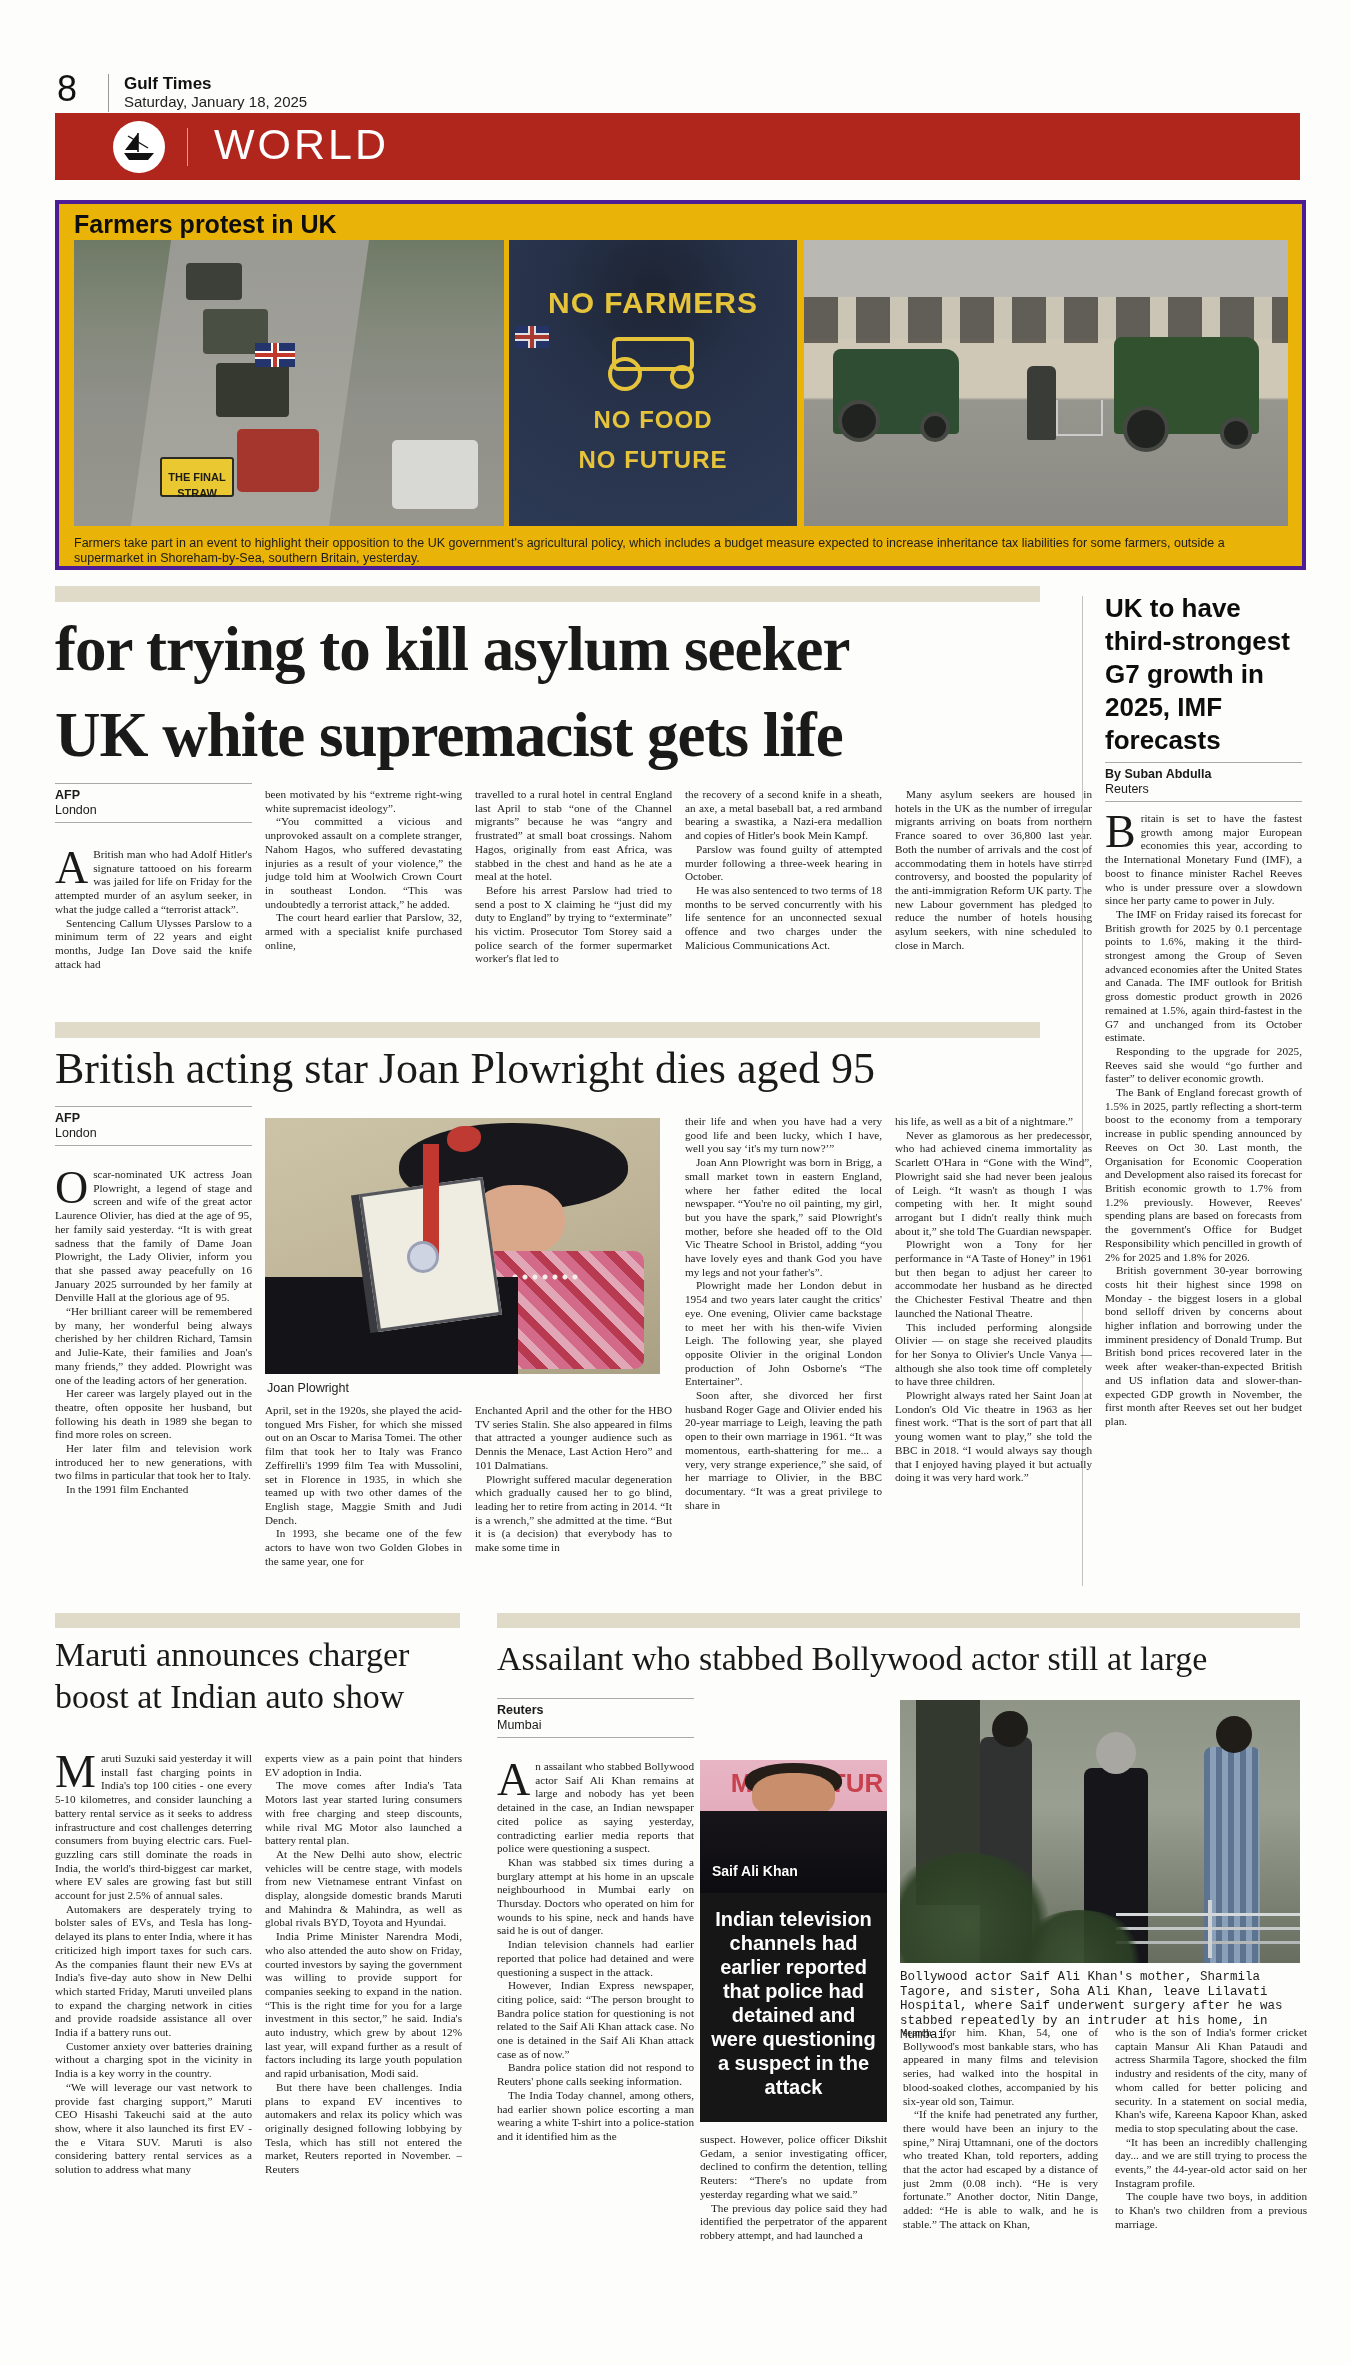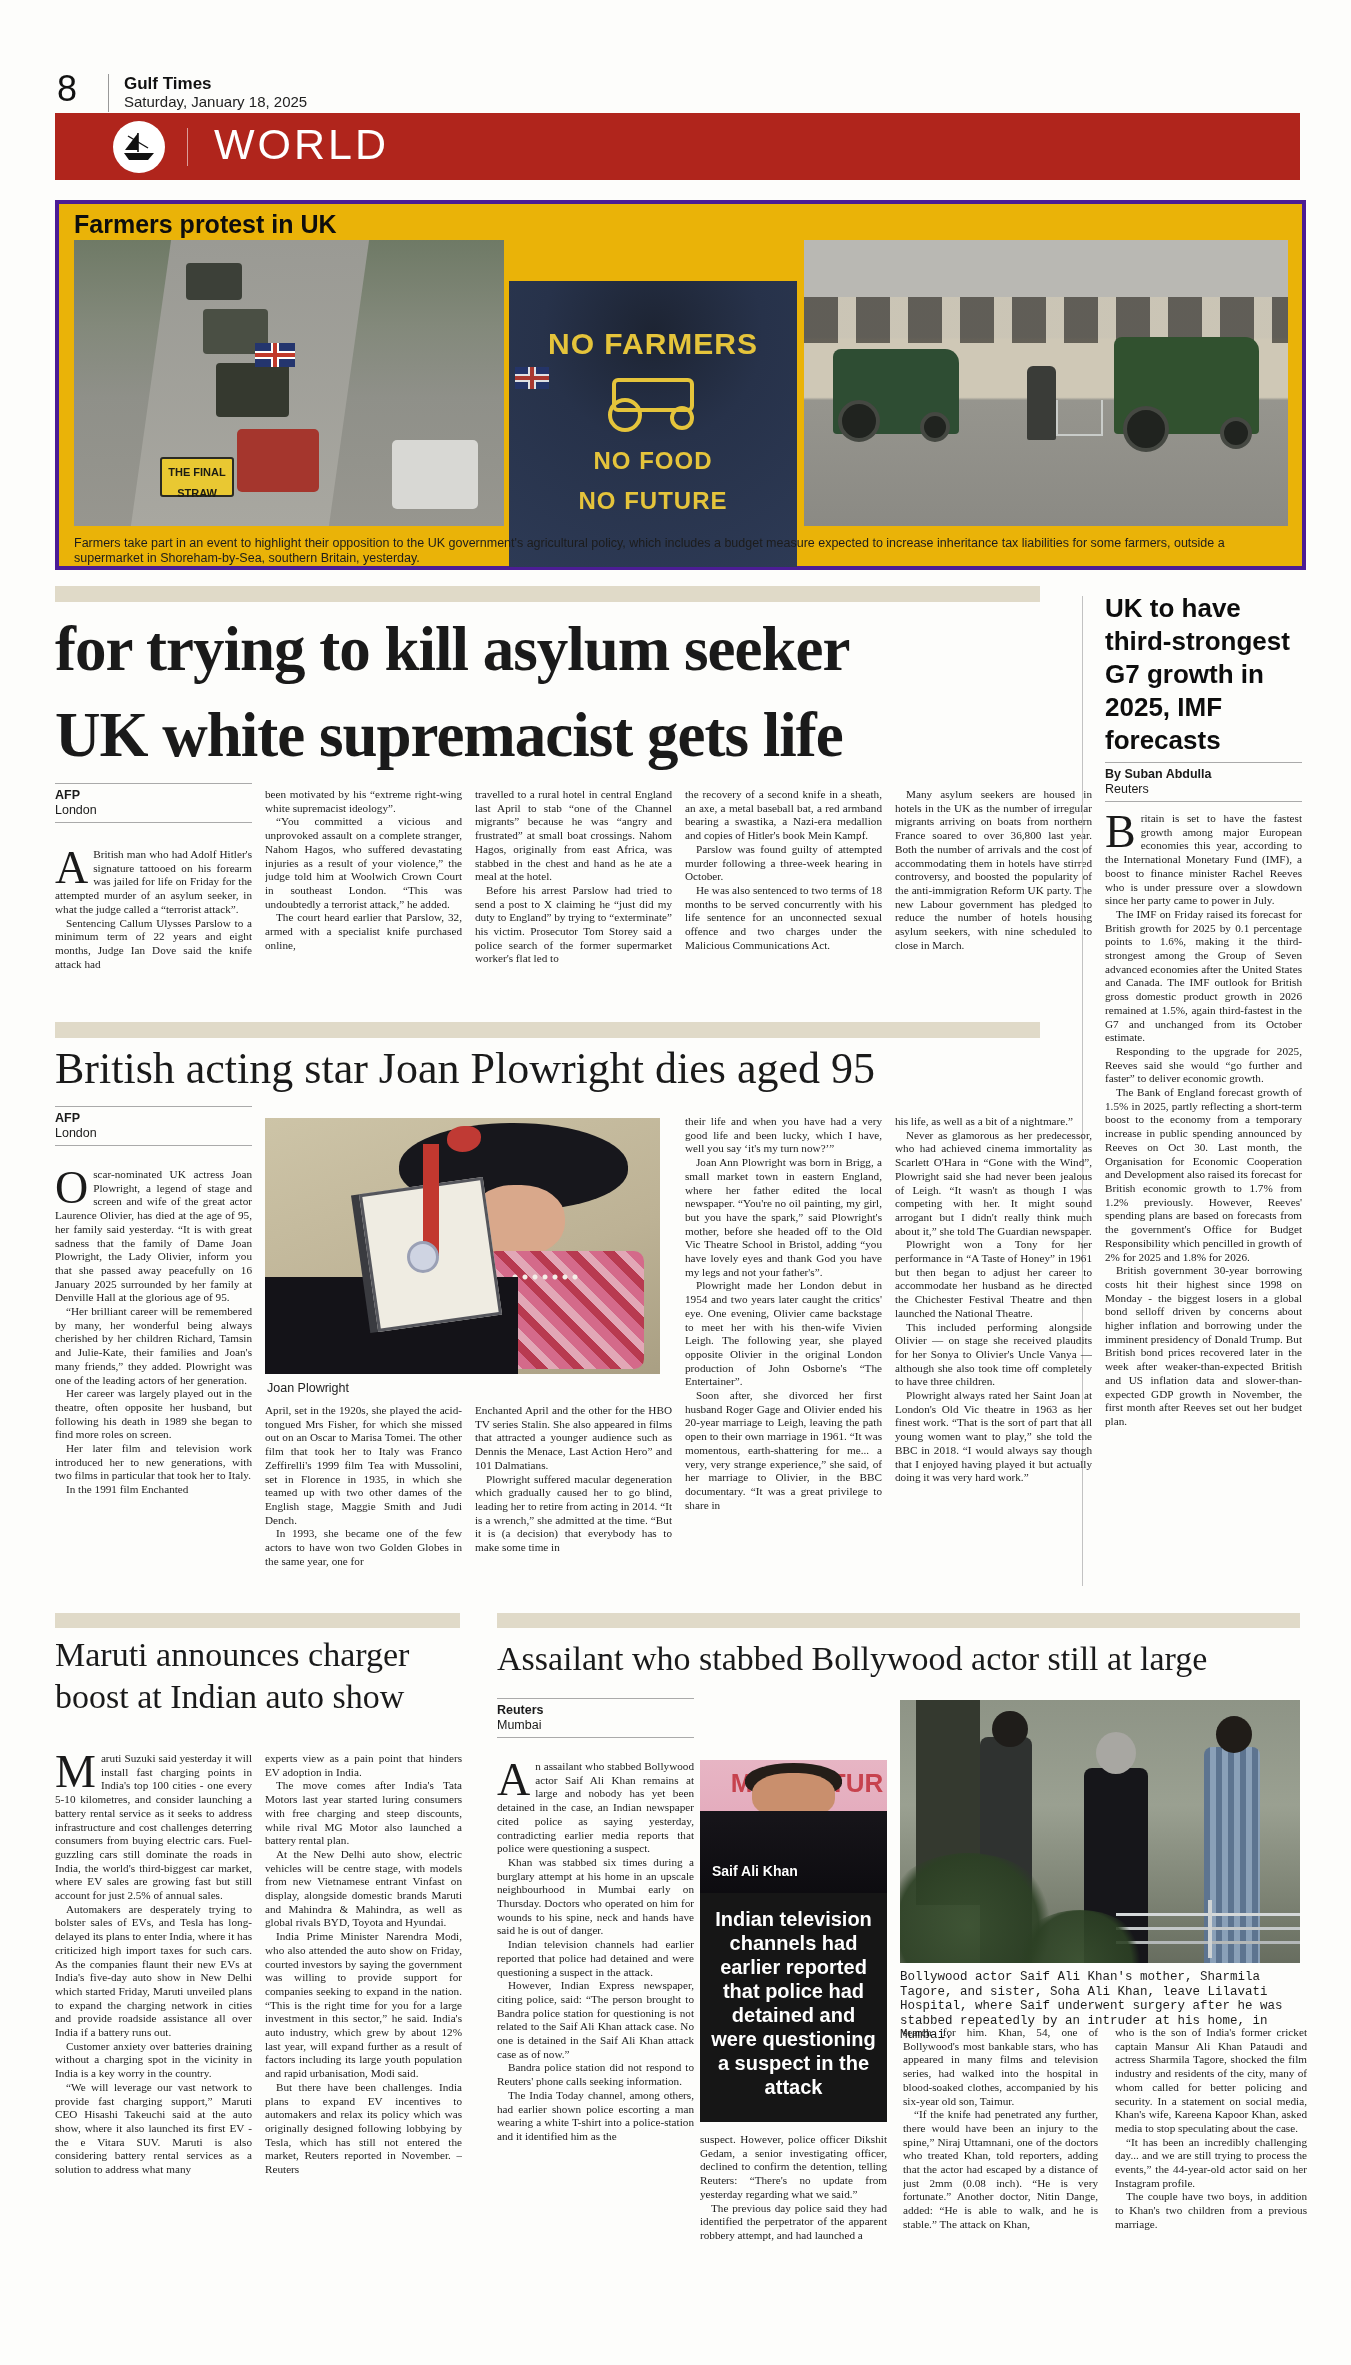--- a/index.html
+++ b/index.html
@@ -43,22 +43,22 @@
   .blackbox{background:#161616;color:#fff;font-family:"Liberation Sans",sans-serif;font-weight:700;font-size:20px;line-height:24px;text-align:center;display:flex;align-items:flex-start;justify-content:center;padding:14px 8px 0 8px;box-sizing:border-box;}
   
   .p-road{background:linear-gradient(180deg,#6f7a66 0%,#83897b 30%,#8f9089 55%,#97968f 100%);}
   .road-strip{position:absolute;left:18%;top:0;width:46%;height:100%;background:linear-gradient(180deg,#9a9a94,#a8a7a0);transform:skewX(-8deg);}
   .veh{position:absolute;background:#3c4038;border-radius:4px;}
   .redcar{position:absolute;background:#a5362d;border-radius:5px;}
   .whitecar{position:absolute;background:#d8d8d4;border-radius:5px;}
   .ukflag{position:absolute;background:#24356e;}
   .ukflag:before{content:"";position:absolute;inset:0;background:linear-gradient(#fff,#fff) center/100% 8px no-repeat,linear-gradient(#fff,#fff) center/8px 100% no-repeat;}
   .ukflag:after{content:"";position:absolute;inset:0;background:linear-gradient(#c0392b,#c0392b) center/100% 4px no-repeat,linear-gradient(#c0392b,#c0392b) center/4px 100% no-repeat;}
-  .ysign{position:absolute;background:#e9c832;border:2px solid #2a2a22;border-radius:3px;color:#1c1c14;font-family:"Liberation Sans",sans-serif;font-weight:700;font-size:11px;line-height:21px;text-align:center;padding-top:3px;box-sizing:border-box;}
-  .p-hoodie{background:radial-gradient(circle at 50% 18%,#1d2433 0%,#27324a 40%,#2d3a55 100%);margin-top:41px;}
+  .ysign{position:absolute;background:#e9c832;border:2px solid #2a2a22;border-radius:3px;color:#1c1c14;font-family:"Liberation Sans",sans-serif;font-weight:700;font-size:11px;line-height:16px;text-align:center;padding-top:10px;box-sizing:border-box;}
+  .p-hoodie{background:radial-gradient(circle at 50% 18%,#1d2433 0%,#27324a 40%,#2d3a55 100%);}
   .hood-text{position:absolute;width:100%;text-align:center;color:#e5c43b;font-family:"Liberation Sans",sans-serif;font-weight:700;letter-spacing:1px;}
   .tractor{position:absolute;left:50%;transform:translateX(-50%);}
   .tractor .t-body{width:74px;height:26px;border:4px solid #e5c43b;border-radius:6px;}
   .tractor .t-w1,.tractor .t-w2{position:absolute;border:4px solid #e5c43b;border-radius:50%;background:transparent;}
   .t-w1{width:26px;height:26px;left:-4px;top:20px;}
   .t-w2{width:16px;height:16px;left:58px;top:28px;}
   .p-market{background:linear-gradient(180deg,#b9b8b3 0%,#b9b8b3 34%,#cfc8b6 35%,#cfc8b6 55%,#96958e 56%,#8b8a84 100%);}
   .mk-windows{position:absolute;left:0;top:20%;width:100%;height:16%;background:repeating-linear-gradient(90deg,#4a4740 0 34px,#cfc8b6 34px 52px);opacity:.8;}
   .tractor-big{position:absolute;background:#2e4d33;border-radius:8px 14px 4px 4px;}
   .tb-wheel{position:absolute;background:#20231f;border-radius:50%;border:4px solid #454842;}

